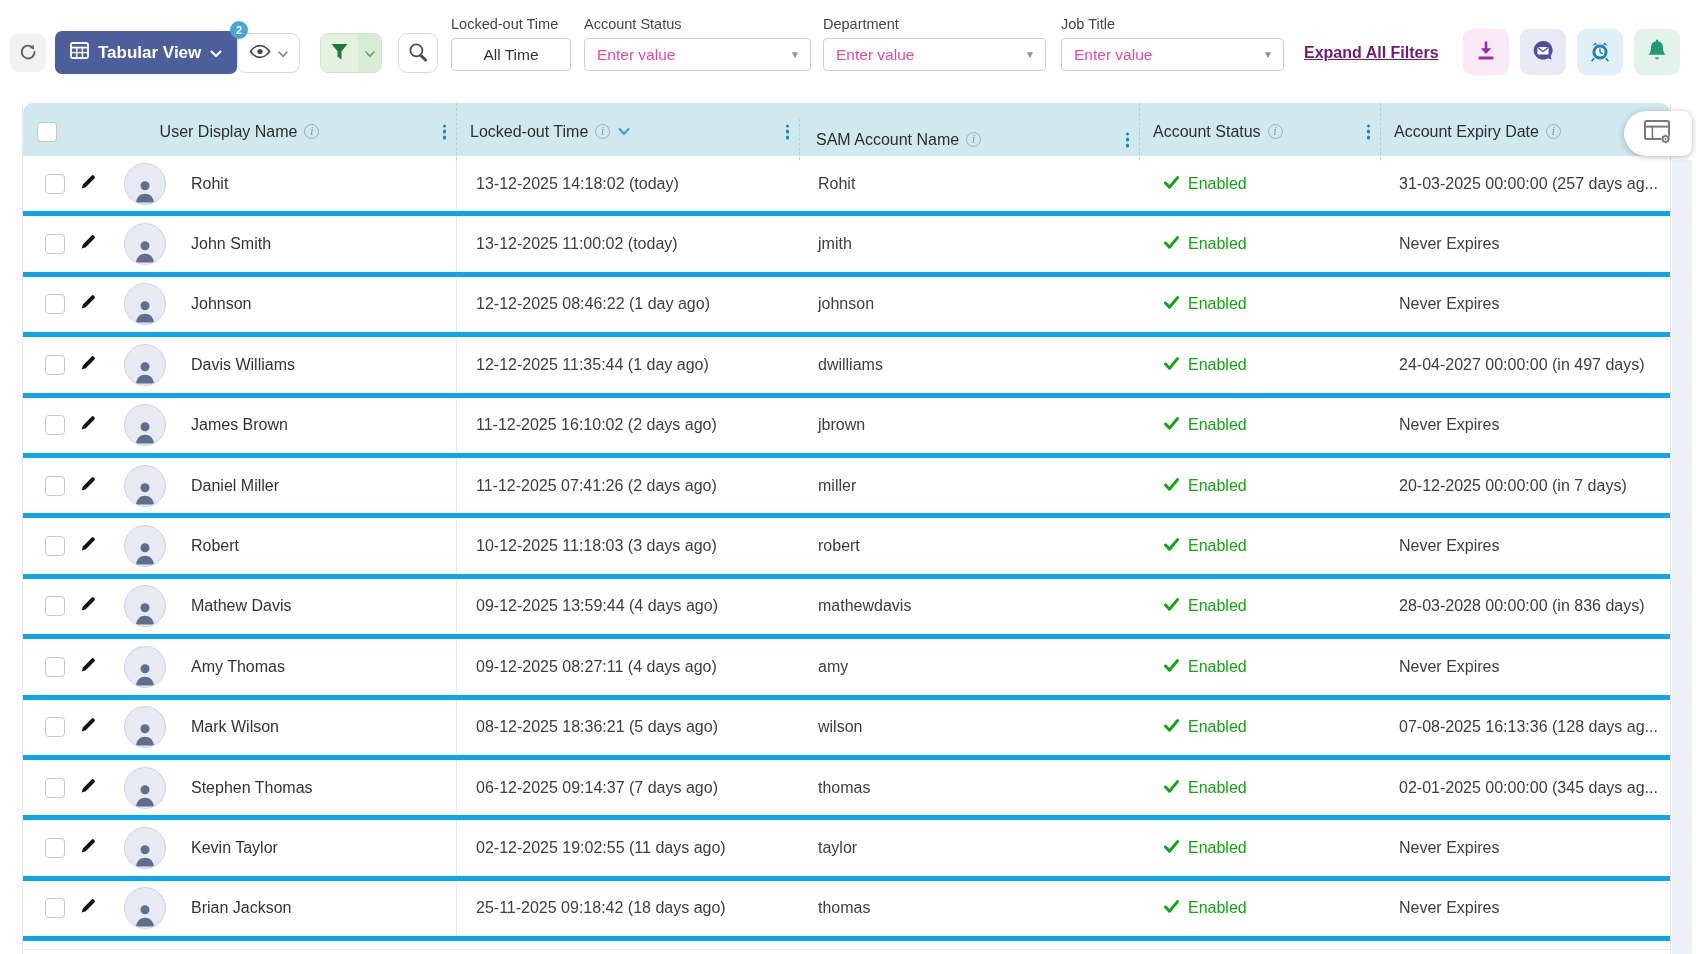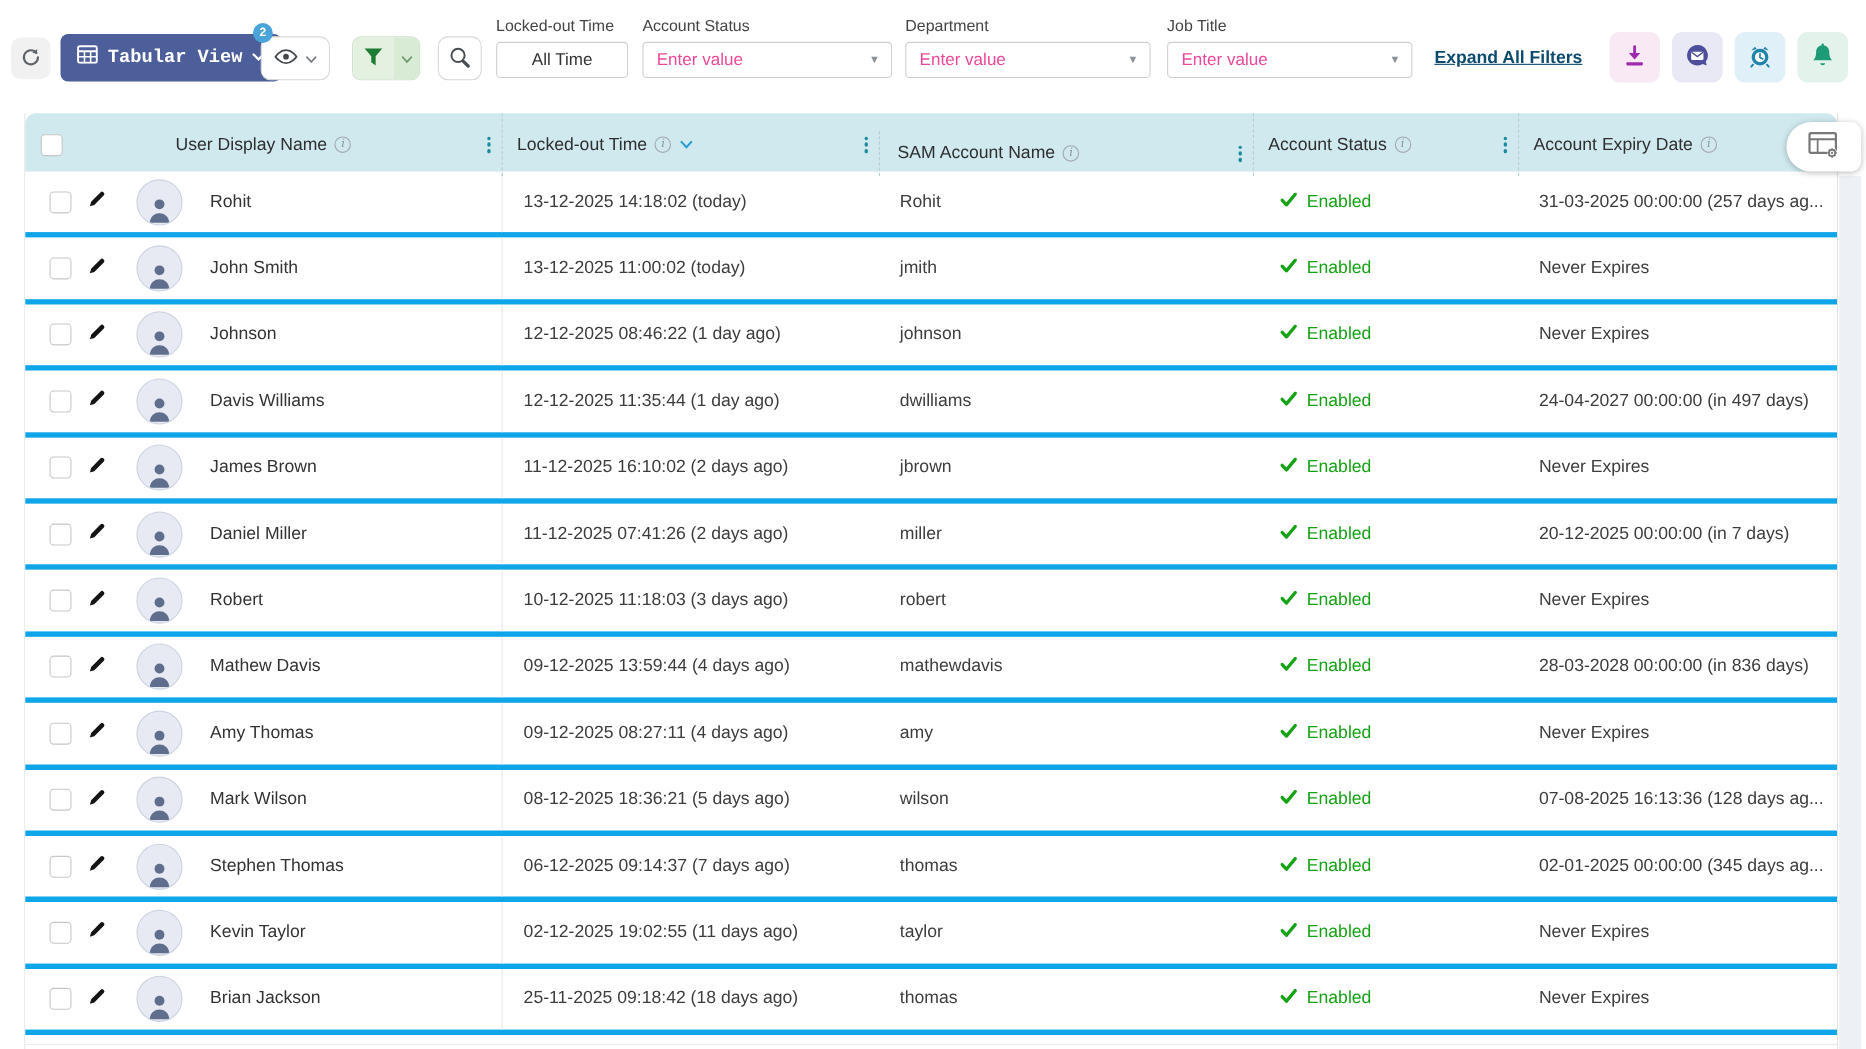--- a/index.html
+++ b/index.html
@@ -7,21 +7,21 @@
   .page { position:relative; width:1696px; height:954px; background:#fff;
           font-family:"Liberation Sans", sans-serif; color:#3a3a3a; }
 
   
   .toolbar { position:absolute; left:0; top:0; width:1696px; height:103px; background:#fff; }
   .tb-item { position:absolute; display:flex; align-items:center; justify-content:center; }
   .btn { cursor:pointer; border:none; background:none; display:flex; align-items:center; justify-content:center; }
 
   .refresh-btn { left:10px; top:34px; width:36px; height:38px; background:#f1f1f1; border-radius:9px; }
   .view-btn { left:55px; top:31px; height:43px; padding:0 15px; background:#4d5f9a; border-radius:7px;
-              color:#fff; font-size:17px; font-weight:700; gap:9px;font-family:Liberation Mono, monospace; }
+              color:#fff; font-size:17px; font-weight:700; gap:9px; }
   .eye-wrap { position:absolute; left:237px; top:33px; }
   .eye-btn { width:63px; height:40px; background:#fff; border:1px solid #d8d8d8; border-radius:9px; gap:7px; }
   .badge { position:absolute; left:-7px; top:-12px; width:18px; height:18px; border-radius:50%;
            background:#4aa4d9; color:#fff; font-size:11px; font-weight:700; display:flex;
            align-items:center; justify-content:center; z-index:3; }
   .filter-group { left:320px; top:33px; height:40px; border:1px solid #cfe3cc; border-radius:8px; overflow:hidden; display:flex; }
   .filter-main { width:37px; height:100%; background:#e4f1e1; display:flex; align-items:center; justify-content:center; }
   .filter-caret { width:23px; height:100%; background:#d8ebd4; display:flex; align-items:center; justify-content:center; }
   .search-btn { left:398px; top:33px; width:40px; height:40px; background:#fff; border:1px solid #d8d8d8; border-radius:9px; }
 
@@ -31,21 +31,21 @@
                display:flex; align-items:center; font-size:15.5px; color:#333; }
   .f-locked { left:451px; } .f-locked .field-box { width:120px; justify-content:center; }
   .f-status { left:584px; } .f-status .field-box { width:227px; }
   .f-dept   { left:823px; } .f-dept .field-box { width:223px; }
   .f-job    { left:1061px; } .f-job .field-box { width:223px; }
   .select-box { justify-content:space-between; padding:0 10px 0 12px; cursor:pointer; }
   .placeholder { color:#ec4899; }
   .caret { font-size:10px; color:#8b9298; }
 
   .expand-link { position:absolute; left:1304px; top:44px; font-size:16px; font-weight:600;
-                 color:#0c4a6e; text-decoration:underline; cursor:pointer; }
+                 color:#701a75; text-decoration:underline; cursor:pointer; }
 
   .act-btn { position:absolute; top:29px; width:46px; height:46px; border-radius:9px; }
   .act-download { left:1463px; background:#f8e9f4; }
   .act-message  { left:1520px; background:#e9e8f5; }
   .act-alarm    { left:1577px; background:#dff0f8; }
   .act-bell     { left:1634px; background:#e3f3ec; }
 
   
   .table-wrap { position:absolute; left:22px; top:103px; width:1649px; height:851px;
                 border-left:1px solid #e8e8e8; border-right:1px solid #e3e3e3; }

